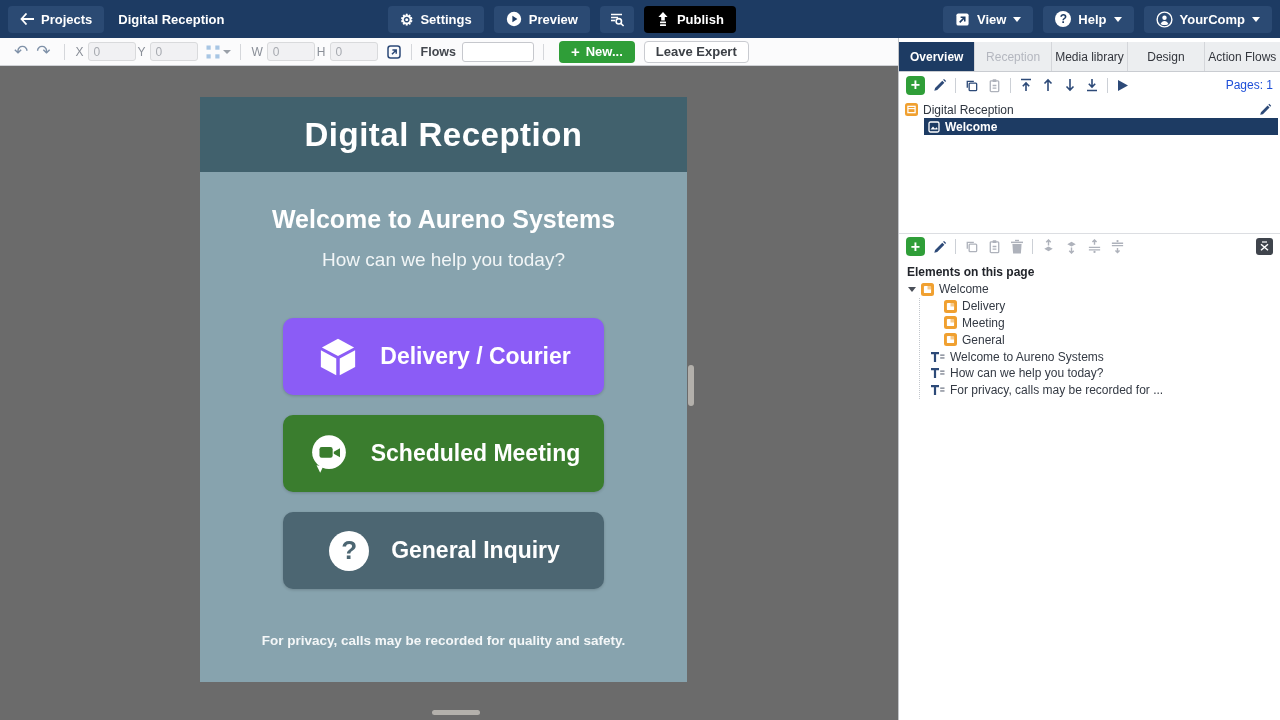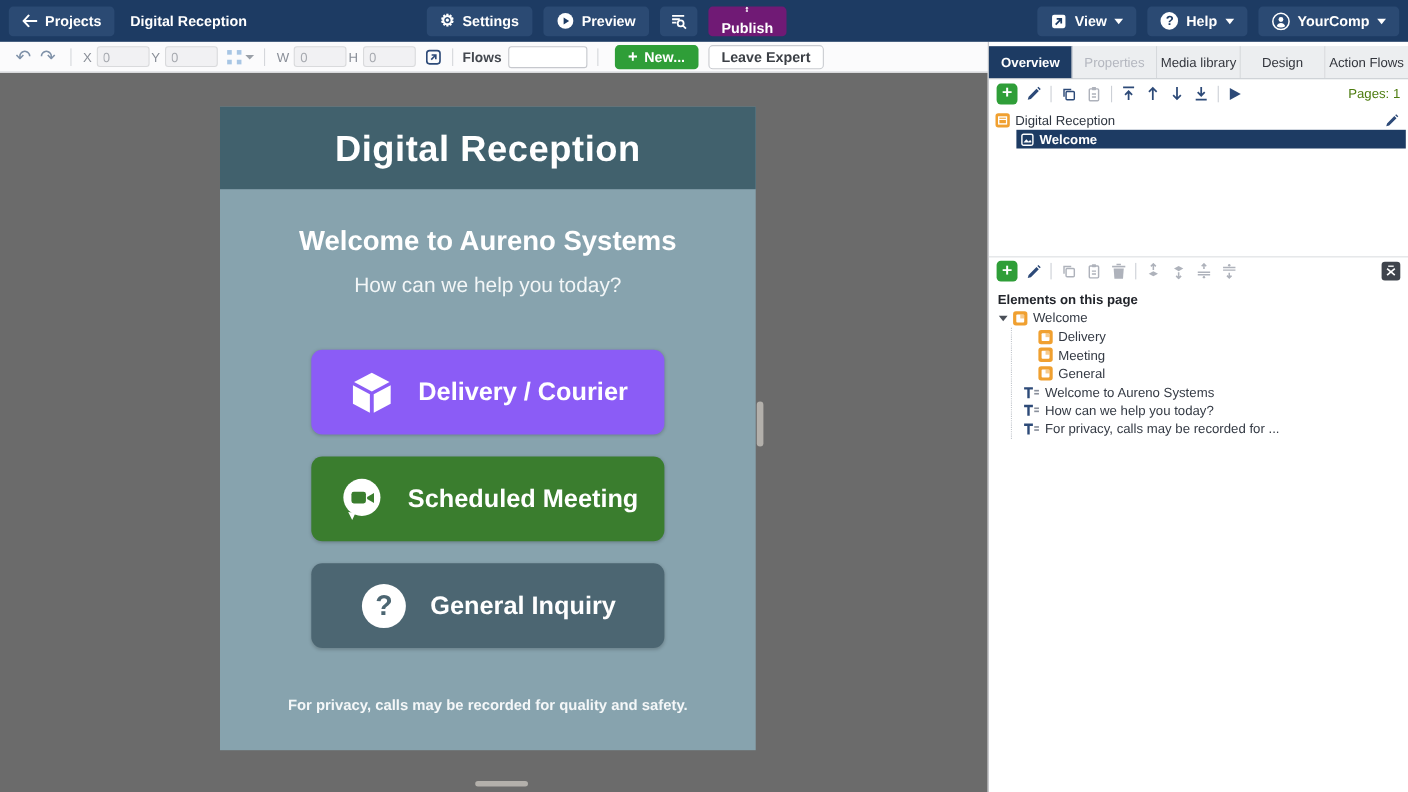--- a/index.html
+++ b/index.html
@@ -10,21 +10,21 @@
   .topbar { position:absolute; left:0; top:0; width:1280px; height:38px;
     background:#1d3b63; display:flex; align-items:center; color:#fff; z-index:30; }
   .tb-btn { display:inline-flex; align-items:center; gap:7px; background:#2b4a73;
     border-radius:4px; height:27px; padding:0 12px; font-size:13px; font-weight:bold;
     color:#fff; cursor:pointer; white-space:nowrap; }
   .tb-btn svg { display:block; }
   .tb-title { font-size:13px; font-weight:bold; margin-left:14px; }
   .tb-left { display:flex; align-items:center; margin-left:8px; }
   .tb-center { position:absolute; left:388px; display:flex; align-items:center; gap:10px; }
   .tb-right { position:absolute; right:8px; display:flex; align-items:center; gap:10px; }
-  .tb-green { background:#701a75;flex-direction:column; }
+  .tb-green { background:#000000; }
   .icon-only { padding:0 9px; }
   .caret { width:0; height:0; border-left:4px solid transparent; border-right:4px solid transparent;
     border-top:5px solid #fff; display:inline-block; }
   .circle-q { width:16px; height:16px; border-radius:50%; background:#fff; color:#1d3b63;
     font-size:12px; font-weight:bold; display:inline-flex; align-items:center; justify-content:center; }
   .gear-glyph { font-size:15px; line-height:1; }
 
   
   .toolbar { position:absolute; left:0; top:38px; width:1280px; height:28px; background:#fbfbfc;
     border-bottom:1px solid #cfd1d5; display:flex; align-items:center; padding-left:10px; z-index:10; }
@@ -74,21 +74,21 @@
   .tab { flex:1; display:flex; align-items:center; justify-content:center; font-size:12px;
     color:#33363d; border-right:1px solid #d4d6da; cursor:pointer; background:#eceef0; }
   .tab.active { background:#1d3b63; color:#fff; font-weight:bold; }
   .tab.disabled { color:#b4b7bf; }
   .ptoolbar { display:flex; align-items:center; height:26px; padding:0 7px; gap:8px; }
   .ptoolbar .sep { width:1px; height:15px; background:#ccd0d6; }
   .plus-btn { width:19px; height:19px; background:#2f9e38; border-radius:4px; color:#fff;
     font-size:16px; font-weight:bold; display:flex; align-items:center; justify-content:center;
     cursor:pointer; line-height:1; }
   .p-ic { display:flex; align-items:center; cursor:pointer; }
-  .pages-count { margin-left:auto; font-size:12px; color:#4d7c0f; }
+  .pages-count { margin-left:auto; font-size:12px; color:#1d4ed8; }
   .pages-tree { padding:3px 2px 0 6px; height:135px; }
   .ptree-row { display:flex; align-items:center; height:17px; gap:5px; font-size:12px; color:#2f3640; }
   .orange-ic { width:13px; height:13px; background:#f0a030; border-radius:2.5px; display:inline-flex;
     align-items:center; justify-content:center; flex:none; }
   .row-edit { margin-left:auto; margin-right:6px; cursor:pointer; display:flex; }
   .sel-row { display:flex; align-items:center; gap:5px; height:17px; background:#1d3b63; color:#fff;
     font-size:12px; font-weight:bold; margin-left:19px; padding-left:4px; cursor:pointer; }
   .etoolbar { border-top:1px solid #dcdee2; }
   .elements-heading { font-size:12px; font-weight:bold; color:#22252b; padding:6px 0 2px 8px; }
   .etree { padding-left:8px; }
@@ -255,21 +255,21 @@
     <div class="mock-footer">For privacy, calls may be recorded for quality and safety.</div>
   </div>
   <div class="vscroll"></div>
   <div class="hscroll"></div>
 </div>
 
 <aside class="panel">
 
   <div class="tabs">
     <div class="tab active">Overview</div>
-    <div class="tab disabled">Properties</div>
+    <div class="tab disabled">Reception</div>
     <div class="tab">Media library</div>
     <div class="tab">Design</div>
     <div class="tab" style="border-right:none;">Action Flows</div>
   </div>
 
   <div class="ptoolbar">
     <span class="plus-btn">+</span>
     <span class="p-ic">
       <svg width="14" height="14" viewBox="0 0 16 16" fill="#2d4a78">
           <path d="M1.5 14.5l.9-3.2L10.6 3l2.4 2.4-8.2 8.3zM11.5 2.1l1.1-1.1 2.4 2.4-1.1 1.1z"></path>

